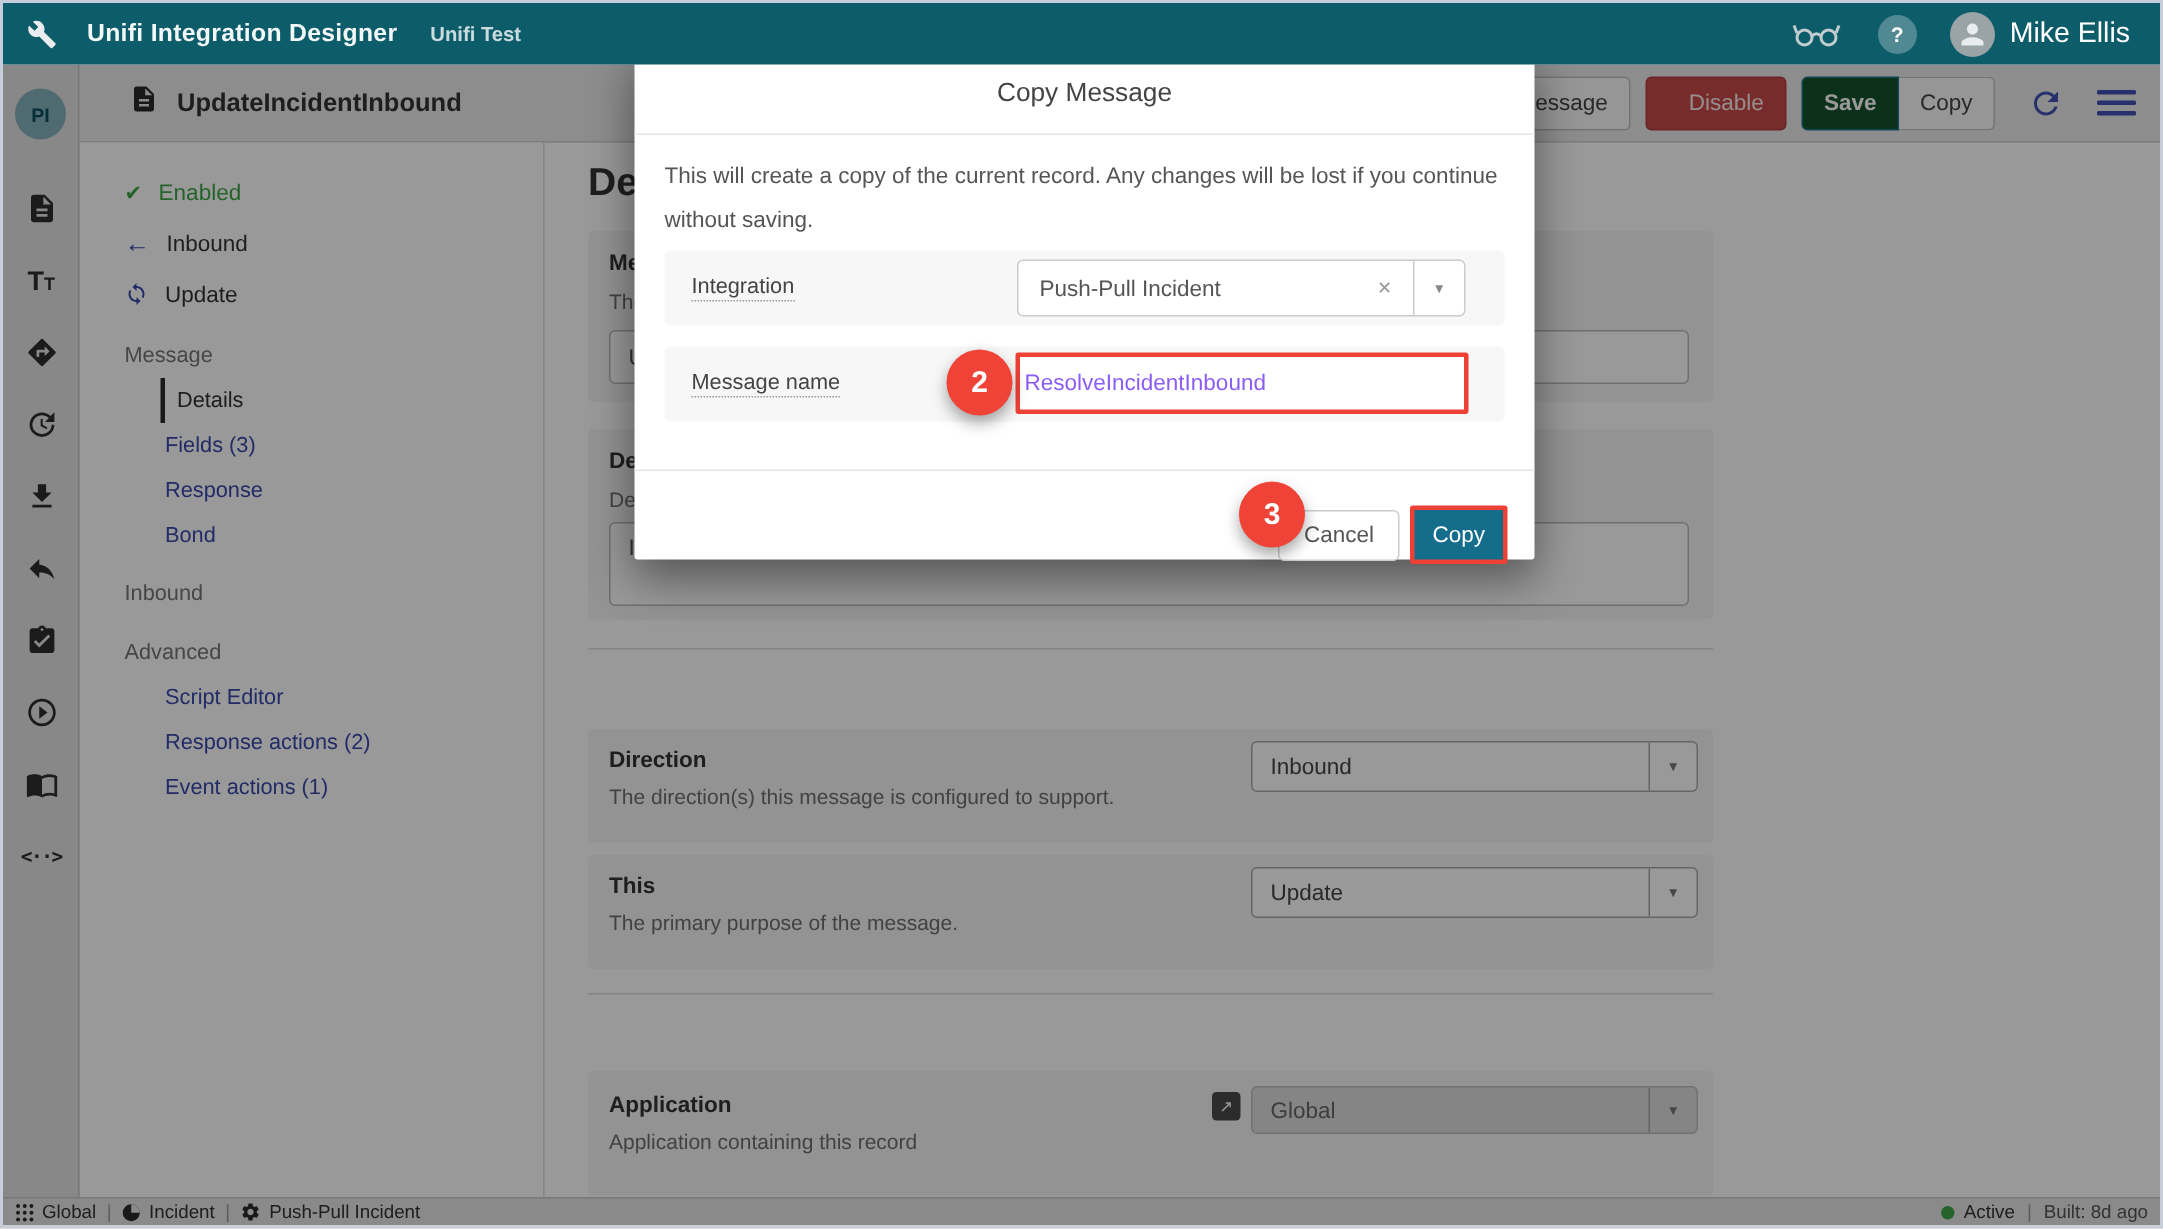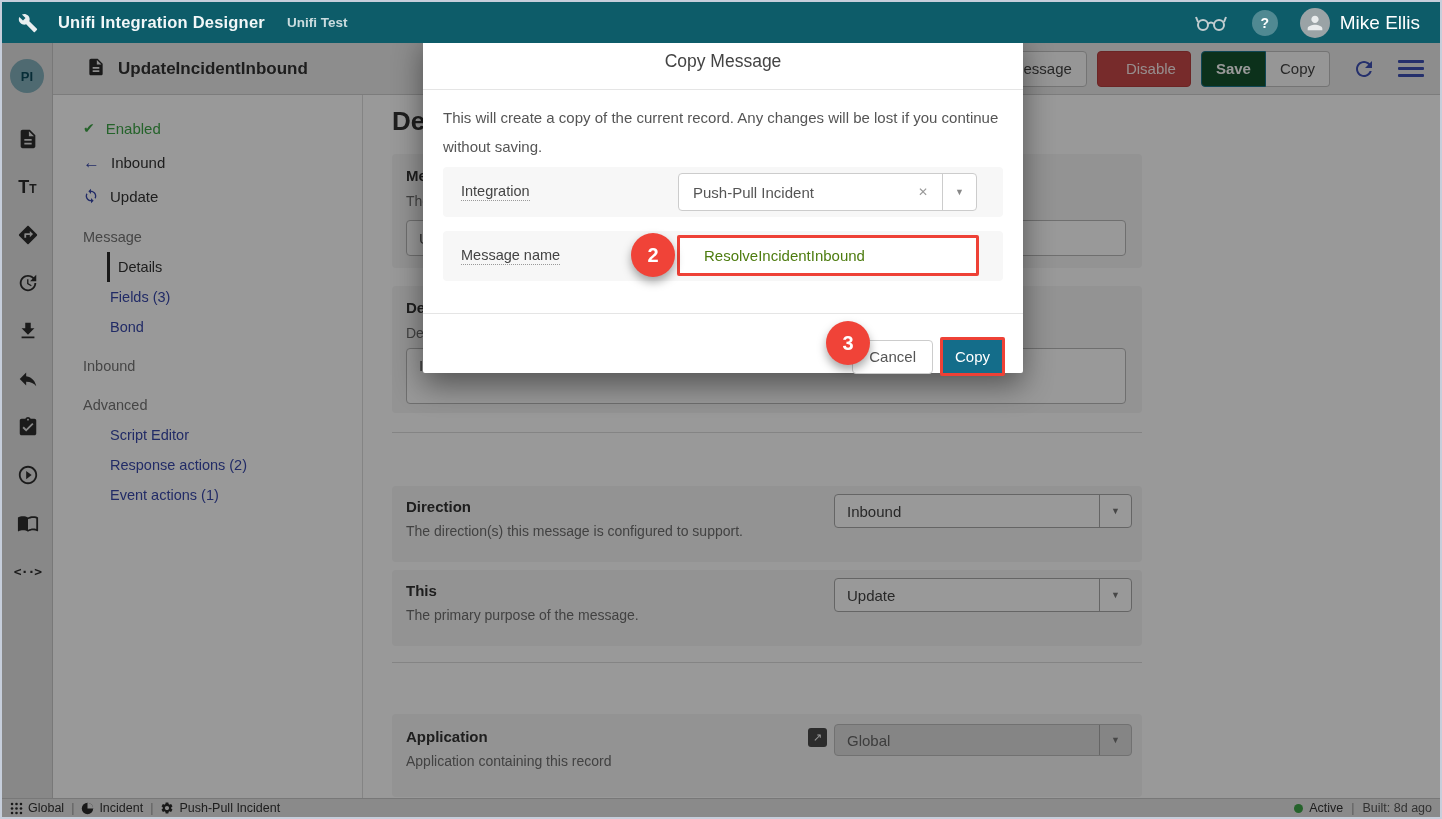--- a/index.html
+++ b/index.html
@@ -95,21 +95,21 @@
   .m-title{height:57px;display:flex;align-items:center;justify-content:center;font-size:17.5px;color:#444;border-bottom:1px solid #e5e5e5;}
   .m-body{padding:14px 20px 0 20px;font-size:15px;color:#555;line-height:1.9;}
   .m-row{position:absolute;left:20px;width:560px;height:50px;background:#f7f7f7;border-radius:4px;}
   .m-row .m-lb{position:absolute;left:18px;top:16px;font-size:14.5px;color:#444;font-weight:500;
     border-bottom:1px dotted #9a9a9a;padding-bottom:1px;}
   .m-sel{position:absolute;right:26px;top:6px;width:299px;height:38px;background:#fff;border:1px solid #ccc;border-radius:4px;display:flex;cursor:pointer;}
   .m-sel .v{flex:1;display:flex;align-items:center;padding:0 10px 0 14px;font-size:15px;color:#555;}
   .m-sel .x{margin-left:auto;color:#999;font-size:12px;padding:4px;cursor:pointer;}
   .m-sel .aw{width:34px;border-left:1px solid #ccc;display:flex;align-items:center;justify-content:center;font-size:9px;color:#888;}
   .m-input{position:absolute;right:24px;top:4px;width:302px;height:41px;background:#fff;border:3px solid #ee4136;border-radius:2px;
-    font-size:15px;color:#4d7c0f;padding:0 24px;outline:none;}
+    font-size:15px;color:#8b5cf6;padding:0 3px;outline:none;}
   .m-footer{position:absolute;left:0;right:0;top:280px;border-top:1px solid #e5e5e5;}
   .m-btns{position:absolute;right:18px;top:304px;display:flex;align-items:center;gap:7px;}
   .m-cancel{height:34px;padding:0 16px;background:#fff;border:1px solid #ccc;border-radius:4px;font-size:15px;color:#555;cursor:pointer;}
   .m-copy{height:39px;padding:0 12px;background:#146d8a;border:3px solid #ee4136;border-radius:2px;font-size:15px;color:#fff;cursor:pointer;}
   .step{position:absolute;width:44px;height:44px;border-radius:50%;background:#f04338;color:#fff;font-size:20px;font-weight:700;
     display:flex;align-items:center;justify-content:center;box-shadow:0 5px 10px rgba(0,0,0,.35);z-index:110;}
   .step2{left:208px;top:200px;}
   .step3{left:403px;top:288px;}
 </style>
 </head>
@@ -243,20 +243,21 @@
         <svg width="16" height="16" viewBox="0 0 24 24" fill="#3949ab">
             <path d="M12 4V1L8 5l4 4V6c3.31 0 6 2.69 6 6 0 1.01-.25 1.97-.7 2.8l1.46 1.46C19.54 15.03 20 13.57 20 12c0-4.42-3.58-8-8-8zm0 14c-3.31 0-6-2.69-6-6 0-1.01.25-1.97.7-2.8L5.24 7.74C4.46 8.97 4 10.43 4 12c0 4.42 3.58 8 8 8v3l4-4-4-4v3z"></path>
           </svg>
       </span>
       <span>Update</span>
     </div>
 
     <div class="sec-title">Message</div>
     <div class="nav-item active">Details</div>
     <div class="nav-item">Fields (3)</div>
+    <div class="nav-item">Response</div>
     <div class="nav-item">Bond</div>
 
     <div class="sec-title">Inbound</div>
 
     <div class="sec-title">Advanced</div>
     <div class="nav-item">Script Editor</div>
     <div class="nav-item">Response actions (2)</div>
     <div class="nav-item">Event actions (1)</div>
   </div>
 

